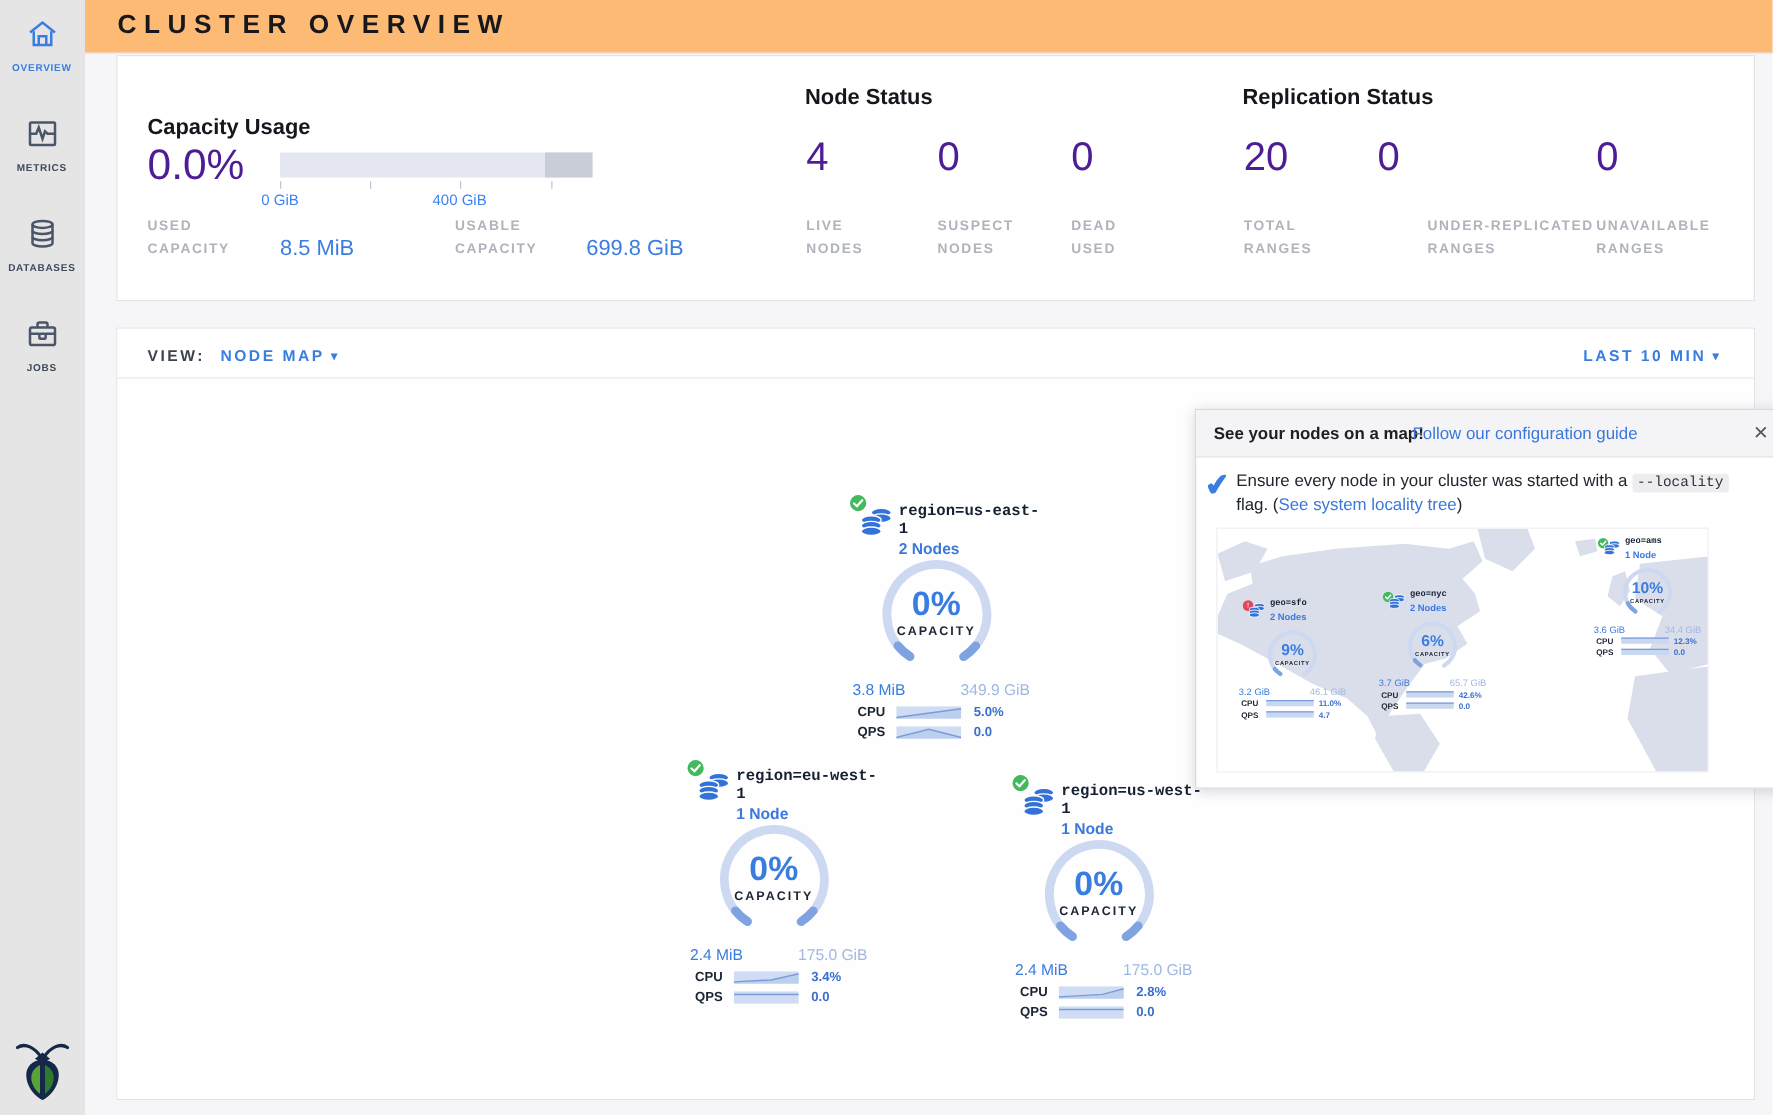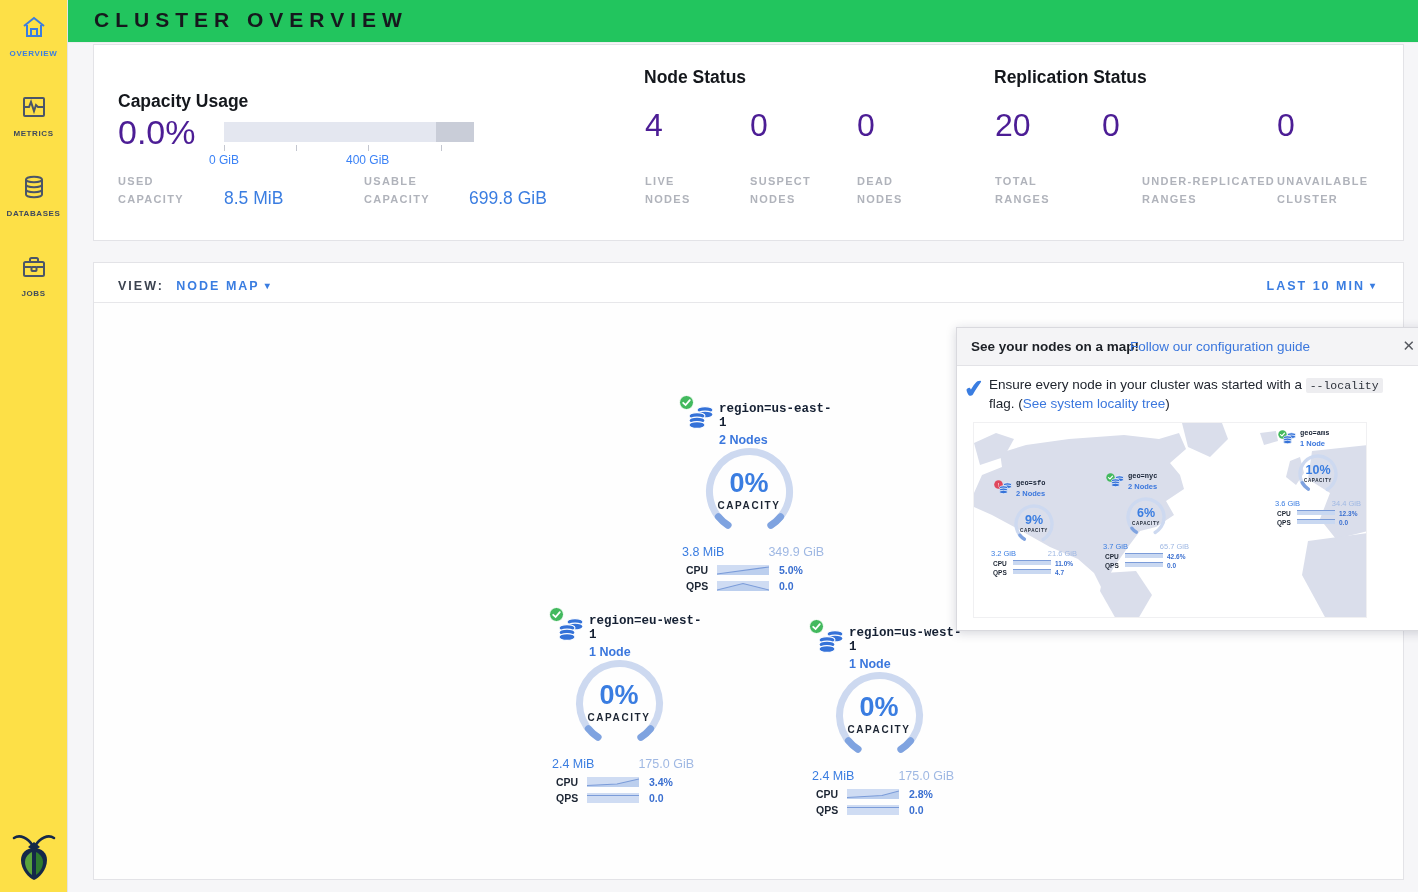--- a/index.html
+++ b/index.html
@@ -1,31 +1,31 @@
 <!DOCTYPE html>
 <html><head>
 <meta charset="utf-8">
 <style>
   * { margin:0; padding:0; box-sizing:border-box; }
   html,body { width:1418px; height:892px; overflow:hidden; background:#fff;
     font-family:"Liberation Sans", sans-serif; -webkit-font-smoothing:antialiased; }
 
   
   .sidebar { position:absolute; left:0; top:0; width:68px; height:892px;
-    background:#fde047; border-right:1px solid #e4e4e8; z-index:5; }
+    background:#e5e5e5; border-right:1px solid #e4e4e8; z-index:5; }
   .nav-item { position:absolute; left:0; width:67px; text-align:center; cursor:pointer; }
   .nav-item .nav-label { display:block; margin-top:5px; font-size:8px; font-weight:700;
     letter-spacing:.6px; color:#3f4a5c; }
   .nav-item.active .nav-label { color:#3a7de1; }
   .nav-icon { display:inline-block; }
   .logo-wrap { position:absolute; left:10px; bottom:10px; width:48px; height:52px; }
 
   
   .main { position:absolute; left:68px; top:0; width:1350px; height:892px; background:#f6f6f8; }
-  .titlebar { position:absolute; left:0; top:0; width:1350px; height:43px; background:#22c55e;
+  .titlebar { position:absolute; left:0; top:0; width:1350px; height:43px; background:#fdba74;
     border-bottom:1px solid #ededef;text-align:center; }
   .page-title { position:absolute; left:26px; top:8px; font-size:21px; font-weight:700;
     letter-spacing:6px; color:#16181d; }
 
   .card { position:absolute; background:#fff; border:1px solid #e3e3e7; }
   .stats-card { left:25px; top:44px; width:1311px; height:197px; }
   .map-card  { left:25px; top:262px; width:1311px; height:618px; }
 
   .section-title { position:absolute; font-size:17.5px; font-weight:600; color:#14171c; }
   .big-num { position:absolute; font-size:32px; color:#4c1d95; }
@@ -206,32 +206,32 @@
 
     <div class="section-title" style="left:550px; top:22px;">Node Status</div>
     <div class="big-num" style="left:551px; top:62px;">4</div>
     <div class="big-num" style="left:656px; top:62px;">0</div>
     <div class="big-num" style="left:763px; top:62px;">0</div>
     <div class="stat-label" style="left:551px; top:128px;">LIVE
 NODES</div>
     <div class="stat-label" style="left:656px; top:128px;">SUSPECT
 NODES</div>
     <div class="stat-label" style="left:763px; top:128px;">DEAD
-NODES</div>
+USED</div>
 
     <div class="section-title" style="left:900px; top:22px;">Replication Status</div>
     <div class="big-num" style="left:901px; top:62px;">20</div>
     <div class="big-num" style="left:1008px; top:62px;">0</div>
     <div class="big-num" style="left:1183px; top:62px;">0</div>
     <div class="stat-label" style="left:901px; top:128px;">TOTAL
 RANGES</div>
     <div class="stat-label" style="left:1008px; top:128px;margin-left:40px;">UNDER-REPLICATED
 RANGES</div>
     <div class="stat-label" style="left:1183px; top:128px;">UNAVAILABLE
-CLUSTER</div>
+RANGES</div>
   </div>
 
   <div class="card map-card">
 
     <div class="viewbar">
       <div class="vb-left">
         <span class="vb-label">VIEW:</span>
         <span class="vb-link" style="margin-left:8px;">
           <span>NODE MAP</span><span class="caret">▾</span>
         </span>
@@ -479,21 +479,21 @@
             <div class="mini-gauge">
               <svg width="46" height="46" viewBox="0 0 46 46" fill="none">
                 <circle cx="23" cy="23" r="18" stroke="#cdd9f0" stroke-width="3.4" stroke-linecap="round" stroke-dasharray="92.7 20.4" transform="rotate(122.5 23 23)"></circle>
                 <circle cx="23" cy="23" r="18" stroke="#7fa3e0" stroke-width="3.4" stroke-linecap="round" stroke-dasharray="6 999" transform="rotate(122.5 23 23)"></circle>
               </svg>
               <div class="mini-pct">9%</div>
               <div class="mini-cap">CAPACITY</div>
             </div>
             <div class="mini-vals">
               <span class="used">3.2 GiB</span>
-              <span class="usable">21.6 GiB</span>
+              <span class="usable">46.1 GiB</span>
             </div>
             <div class="mini-row">
               <span class="mini-metric">CPU</span>
               <span class="mini-spark"></span>
               <span class="mini-val">11.0%</span>
             </div>
             <div class="mini-row">
               <span class="mini-metric">QPS</span>
               <span class="mini-spark"></span>
               <span class="mini-val">4.7</span>

